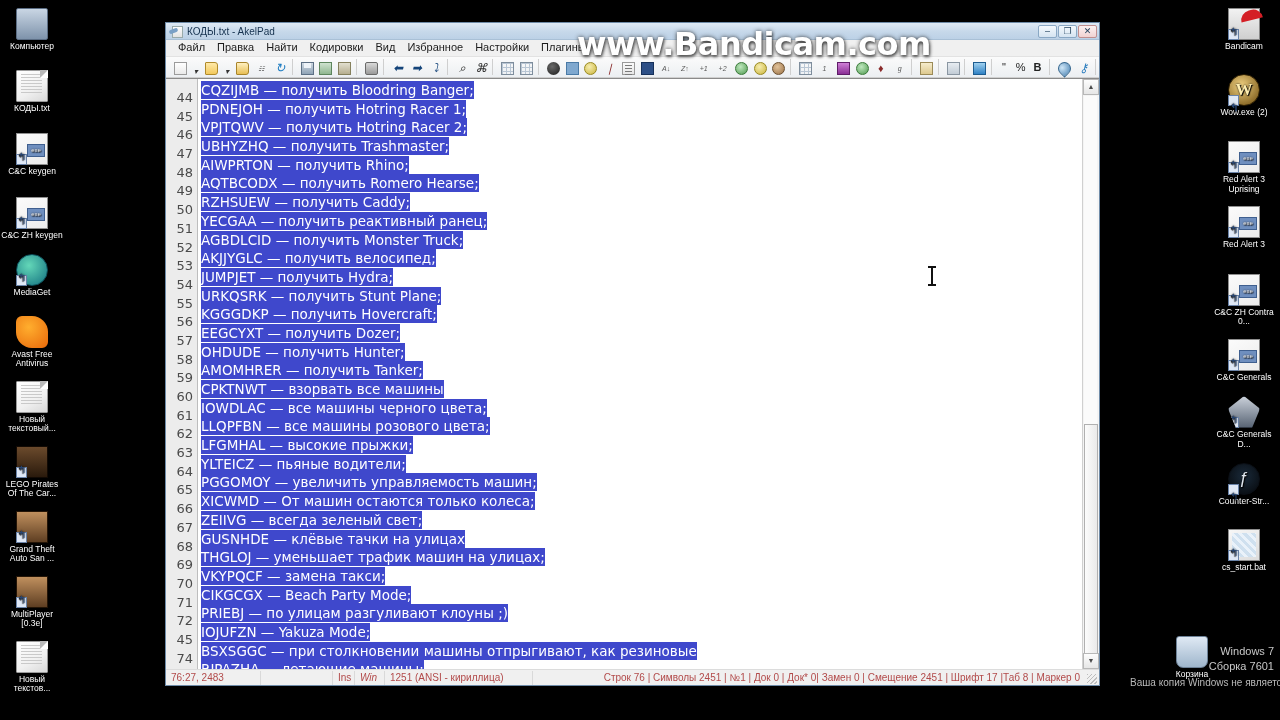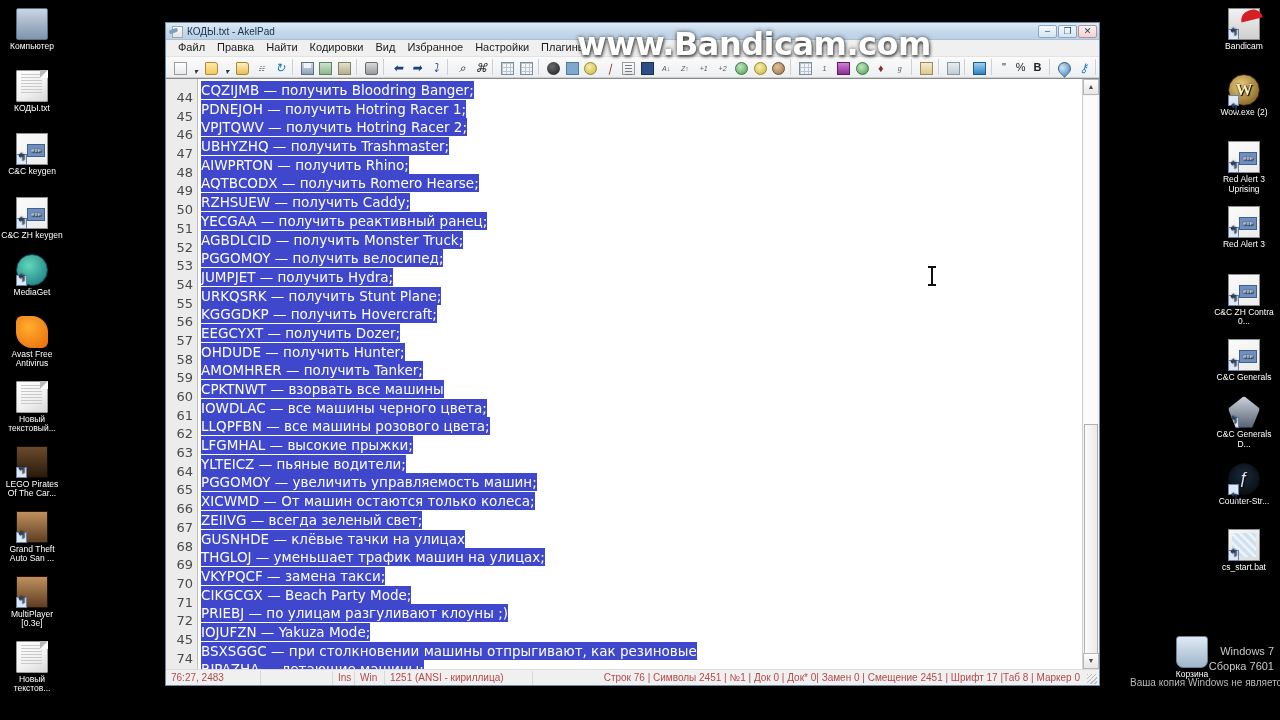--- a/index.html
+++ b/index.html
@@ -555,21 +555,21 @@
       <div id="textarea">
           <div class="line"><span class="sel">CQZIJMB — получить Bloodring Banger;</span></div>
           <div class="line"><span class="sel">PDNEJOH — получить Hotring Racer 1;</span></div>
           <div class="line"><span class="sel">VPJTQWV — получить Hotring Racer 2;</span></div>
           <div class="line"><span class="sel">UBHYZHQ — получить Trashmaster;</span></div>
           <div class="line"><span class="sel">AIWPRTON — получить Rhino;</span></div>
           <div class="line"><span class="sel">AQTBCODX — получить Romero Hearse;</span></div>
           <div class="line"><span class="sel">RZHSUEW — получить Caddy;</span></div>
           <div class="line"><span class="sel">YECGAA — получить реактивный ранец;</span></div>
           <div class="line"><span class="sel">AGBDLCID — получить Monster Truck;</span></div>
-          <div class="line"><span class="sel">PGGOMOY — получить велосипед;</span></div>
+          <div class="line"><span class="sel">AKJJYGLC — получить велосипед;</span></div>
           <div class="line"><span class="sel">JUMPJET — получить Hydra;</span></div>
           <div class="line"><span class="sel">URKQSRK — получить Stunt Plane;</span></div>
           <div class="line"><span class="sel">KGGGDKP — получить Hovercraft;</span></div>
           <div class="line"><span class="sel">EEGCYXT — получить Dozer;</span></div>
           <div class="line"><span class="sel">OHDUDE — получить Hunter;</span></div>
           <div class="line"><span class="sel">AMOMHRER — получить Tanker;</span></div>
           <div class="line"><span class="sel">CPKTNWT — взорвать все машины</span></div>
           <div class="line"><span class="sel">IOWDLAC — все машины черного цвета;</span></div>
           <div class="line"><span class="sel">LLQPFBN — все машины розового цвета;</span></div>
           <div class="line"><span class="sel">LFGMHAL — высокие прыжки;</span></div>
@@ -593,21 +593,21 @@
       <div id="vtrack-top"></div>
       <div id="vthumb"></div>
       <div class="sbtn dn">▼</div>
     </div>
   </div>
 
   <div id="statusbar">
     <div class="cell" style="width:95px;">76:27, 2483</div>
     <div class="cell" style="width:72px;"></div>
     <div class="cell" style="width:22px;">Ins</div>
-    <div class="cell" style="width:30px;">Win</div>
+    <div class="cell" style="width:30px;font-style:italic;">Win</div>
     <div class="cell" style="width:148px;">1251  (ANSI - кириллица)</div>
     <div class="grow"></div>
     <div class="cell" style="border-right:none;">Строк 76 | Символы 2451 | №1 | Док 0 | Док* 0| Замен 0 | Смещение 2451 | Шрифт 17 |Таб 8 | Маркер 0</div>
     <div class="grip"></div>
   </div>
 </div>
 
 <div id="bandicam">www.Bandicam.com</div>
 
 </body></html>

